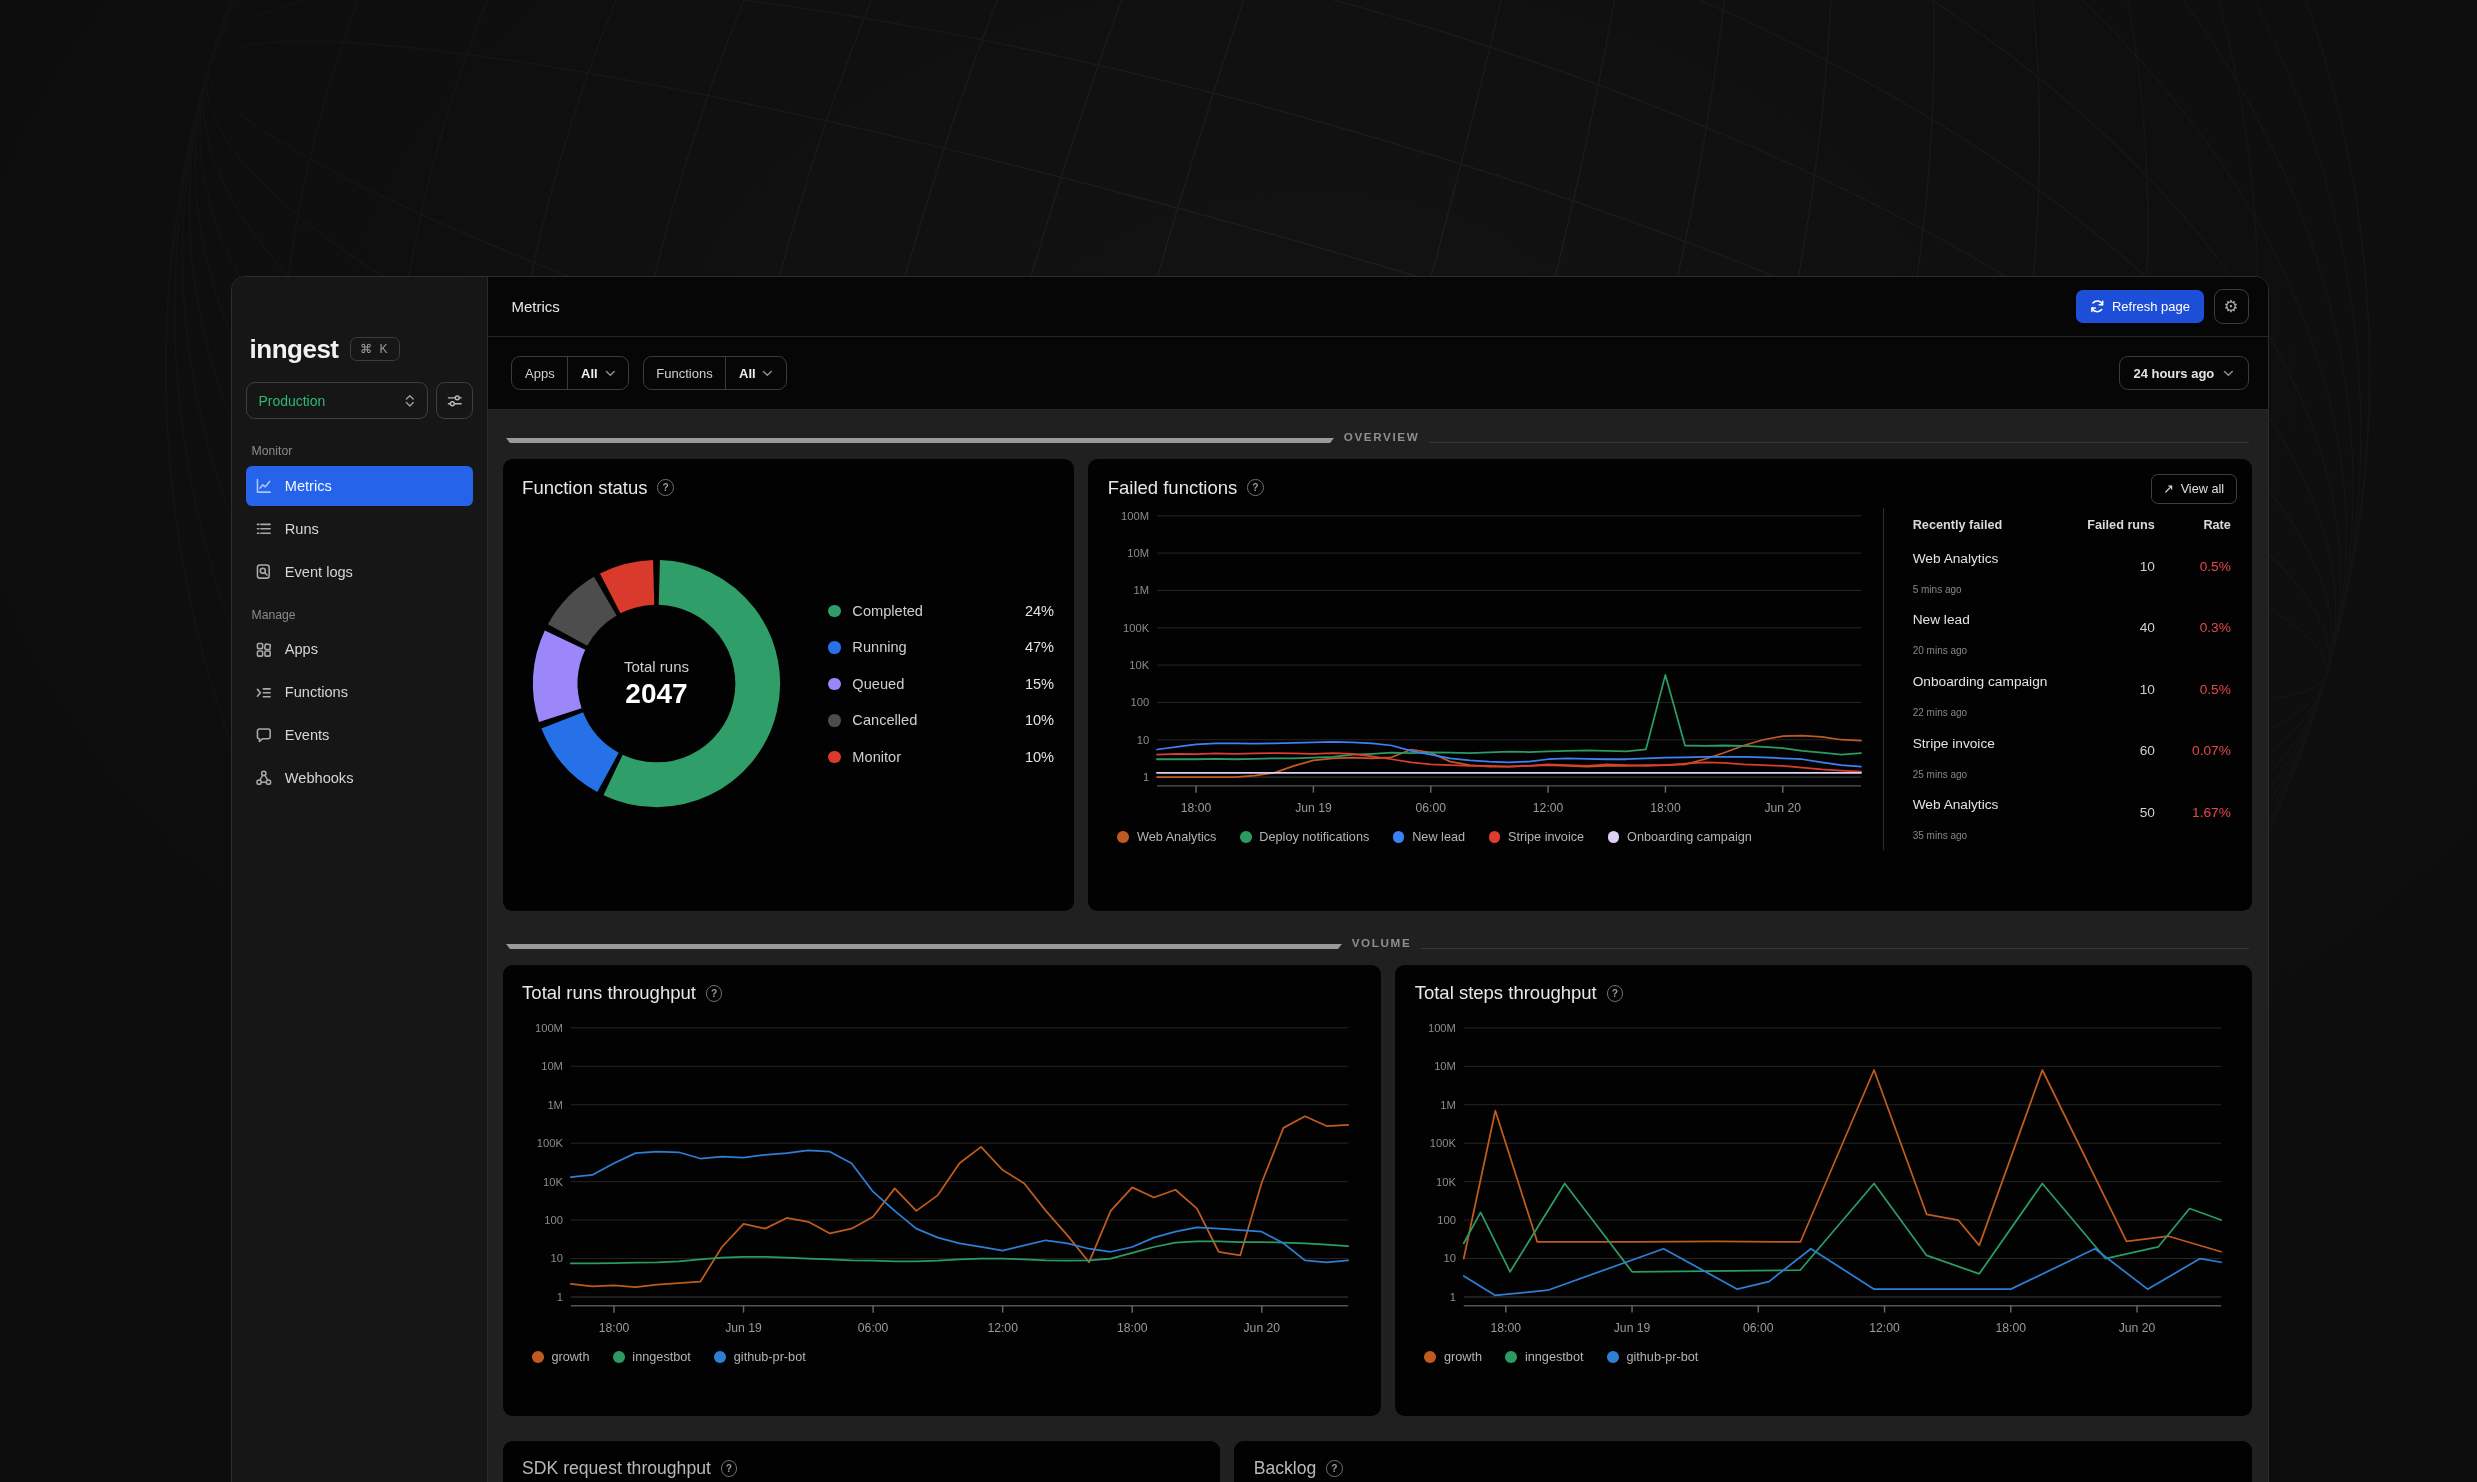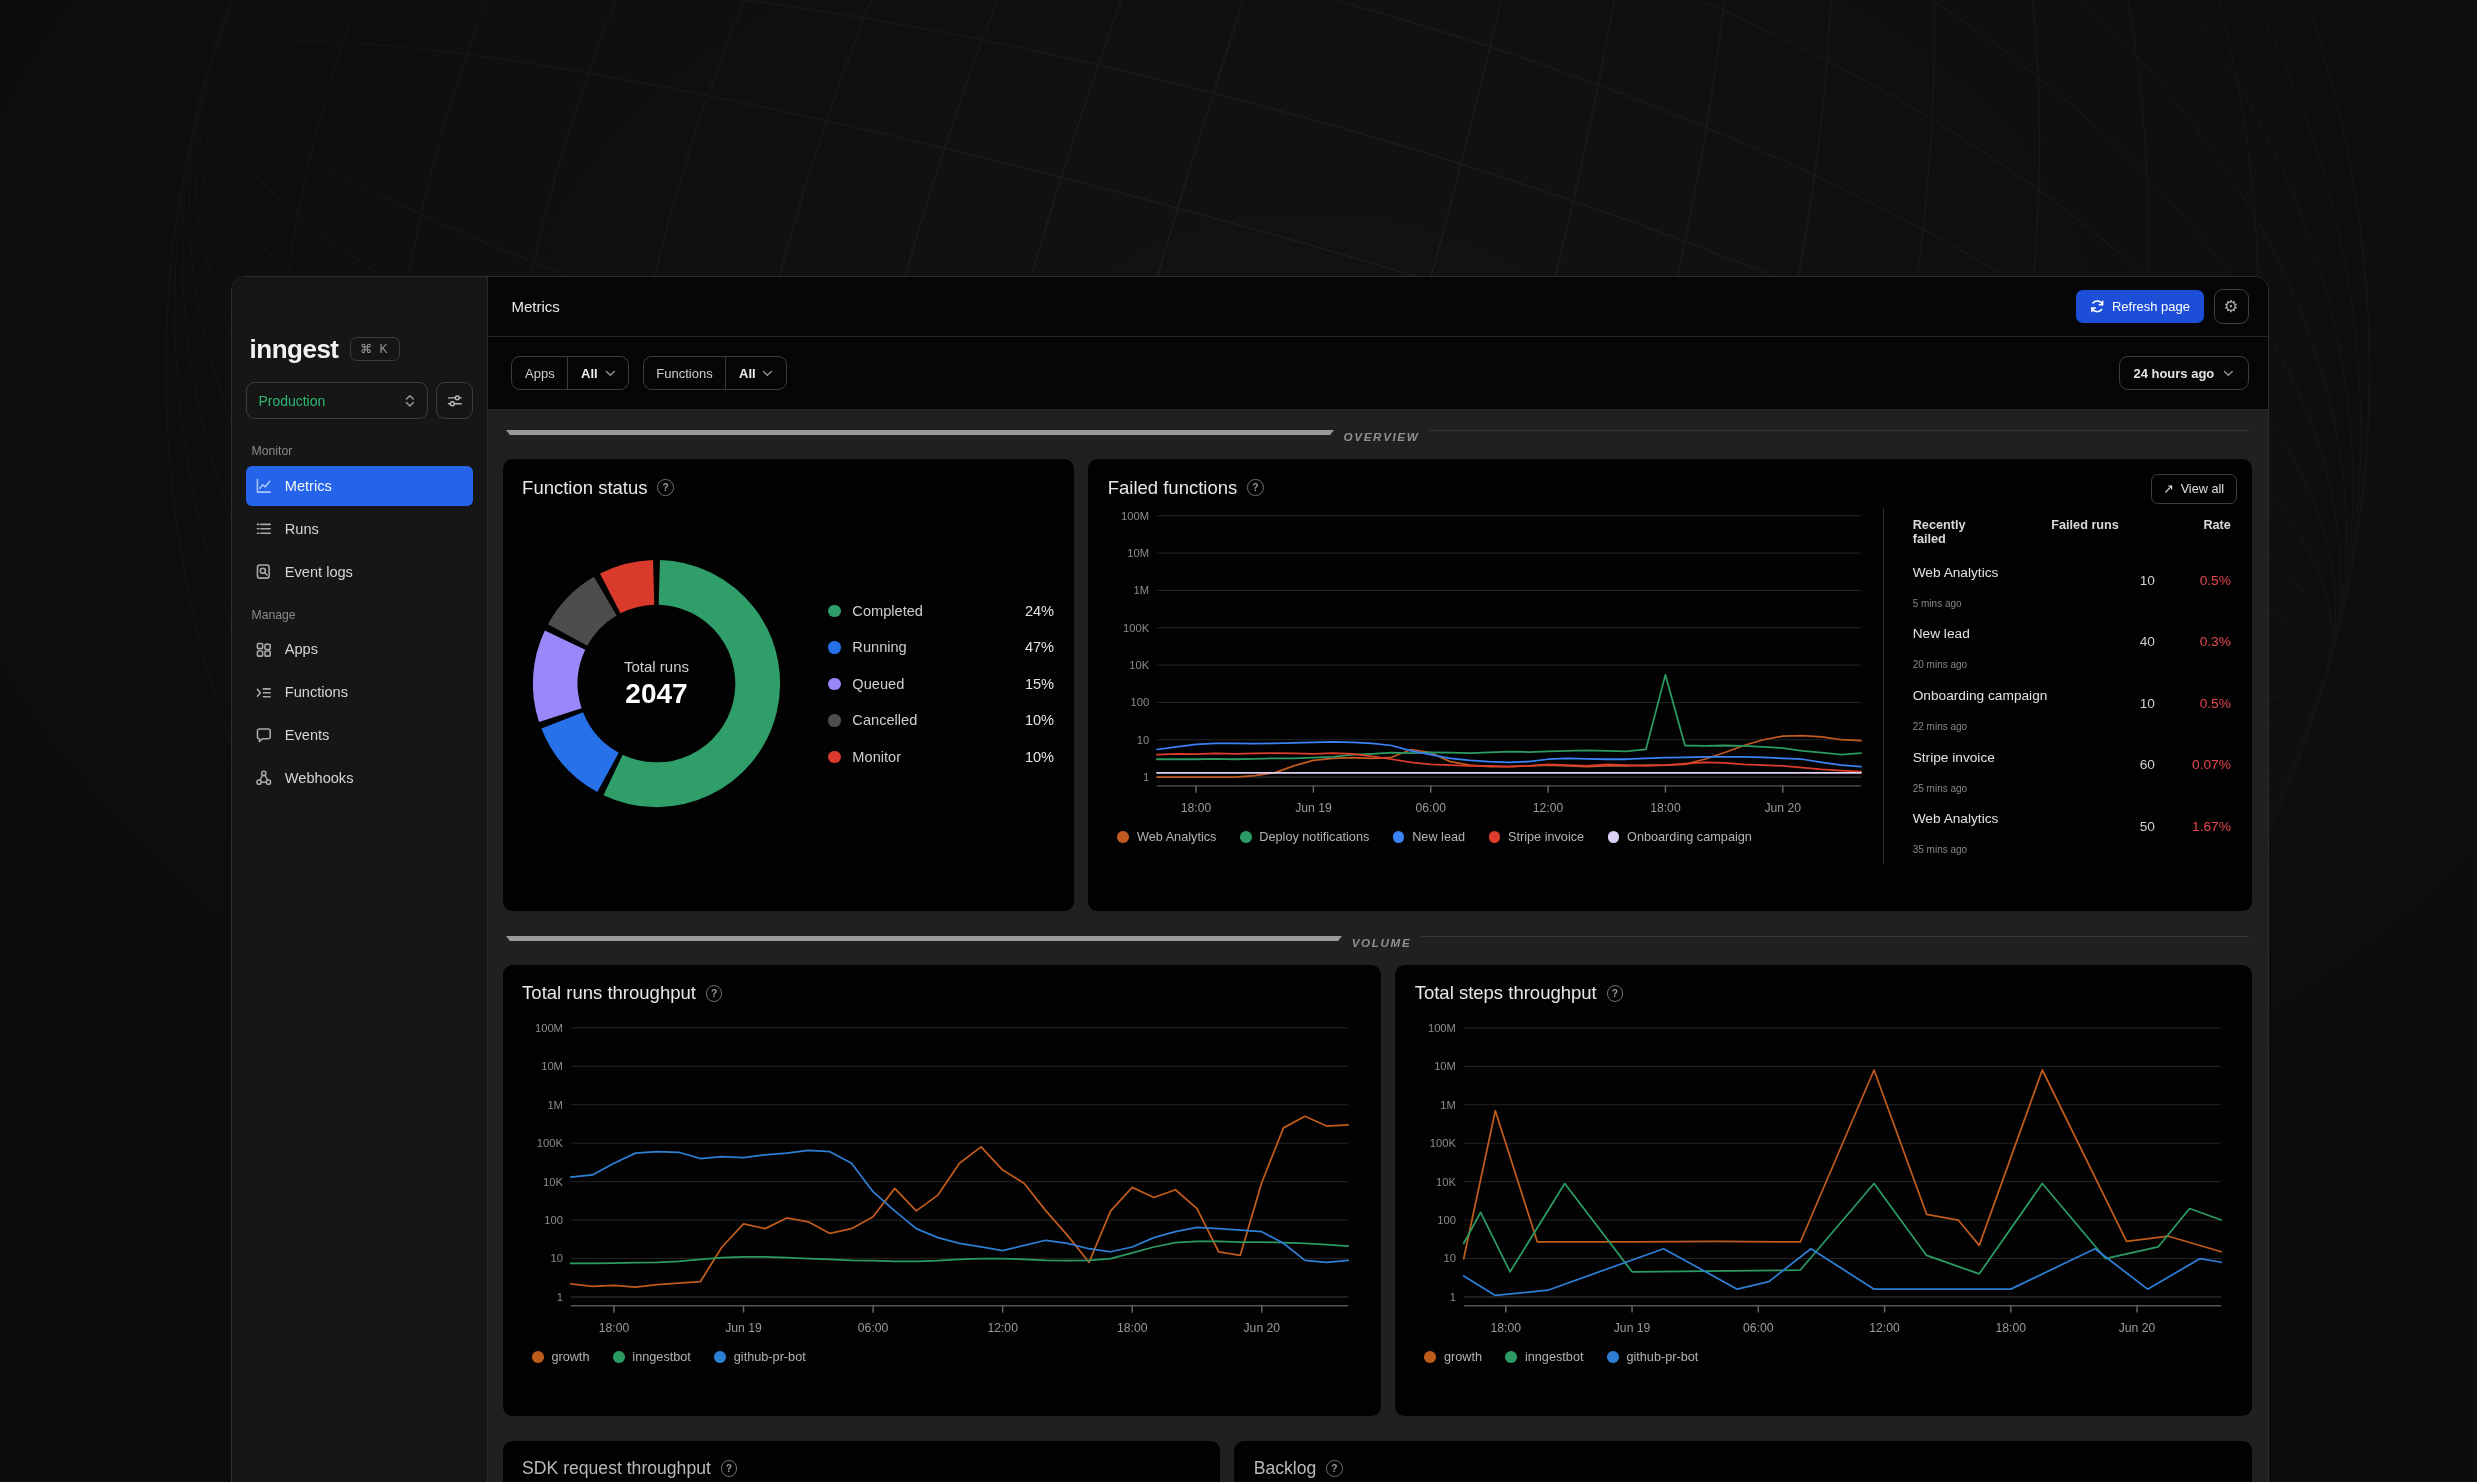--- a/index.html
+++ b/index.html
@@ -45,21 +45,21 @@
   .seg { display:flex; align-items:stretch; border:1px solid #3c3c3c; border-radius:8.8px;
     overflow:hidden; margin-right:13.7px; cursor:pointer; }
   .seg > div { padding:8.8px 12.7px; font-size:13px; display:flex; align-items:center; gap:6.8px; }
   .seg-label { color:#cfcfcf; border-right:1px solid #3c3c3c; }
   .seg-value { color:#f0f0f0; font-weight:700; }
   .chev { color:#8f8f8f; display:flex; }
   .time-select { margin-left:auto; display:flex; align-items:center; gap:8.8px;
     border:1px solid #3c3c3c; border-radius:8.8px; padding:8.8px 13.7px; color:#e3e3e3; font-size:13px; font-weight:600; cursor:pointer; }
 
   .content { flex:1; background:#202020; padding:12.7px 15.6px 0 14.6px; overflow:hidden; }
-  .section-hdr { display:flex; align-items:flex-start; gap:9.8px; margin:7.8px 3.9px 15.6px;font-style:italic; }
+  .section-hdr { display:flex; align-items:flex-end; gap:9.8px; margin:7.8px 3.9px 15.6px; }
   .section-hdr .tri { width:0; height:0; border-left:4.9px solid transparent; border-right:4.9px solid transparent;
     border-top:5.9px solid #9a9a9a; }
   .section-hdr span { color:#8f8f8f; font-size:11.7px; font-weight:700; letter-spacing:1.6px; }
   .section-hdr i { flex:1; border-top:1px solid #353535; }
   .row { display:flex; gap:14.6px; margin-bottom:25px; }
   .card { background:#020202; border-radius:9.8px; position:relative; padding:17.6px 19.5px; }
   .card-title { display:flex; align-items:center; gap:9.8px; color:#e8e8e8; font-size:18.5px; }
   .help { width:16.6px; height:16.6px; border:1.4px solid #6f6f6f; border-radius:50%; color:#9a9a9a;
     font-size:10.2px; display:inline-flex; align-items:center; justify-content:center; font-weight:700; }
 
@@ -81,21 +81,21 @@
   .ff-card { flex:1; height:452px; }
   .viewall-btn { position:absolute; top:14.6px; right:15.6px; display:flex; align-items:center; gap:6.8px;
     border:1px solid #3f3f3f; border-radius:6.8px; background:none; color:#e0e0e0; font-size:12.7px;
     padding:6.8px 11.7px; cursor:pointer; }
   .ff-body { display:flex; margin-top:7.8px; }
   .ff-chart-col { width:775px; flex:none; }
   .chart-legend { display:flex; gap:23.4px; margin:9.8px 0 0 9.8px; flex-wrap:wrap; }
   .cl-item { display:flex; align-items:center; gap:7.8px; color:#b3b3b3; font-size:12.7px; }
   .cl-item .dot { width:11.7px; height:11.7px; }
   .ff-table { flex:1; border-left:1px solid #2c2c2c; padding:3.9px 2px 0 29px; margin-top:2px; }
-  .ft-hdr { display:flex; color:#d9d9d9; font-size:12.7px; font-weight:700; padding:5.9px 0 9.8px;gap:36px; }
+  .ft-hdr { display:flex; color:#d9d9d9; font-size:12.7px; font-weight:700; padding:5.9px 0 9.8px; }
   .ft-row { display:flex; align-items:flex-start; padding:8.8px 0; cursor:pointer; }
   .ft-c1 { flex:1; min-width:0; }
   .ft-c2 { width:86px; text-align:right; }
   .ft-c3 { width:76px; text-align:right; }
   .ft-name { color:#e3e3e3; font-size:13.7px; }
   .ft-ago { color:#878787; font-size:10px; margin-top:18px; }
   .ft-runs { color:#cfcfcf; font-size:13.7px; margin-top:7.8px; }
   .ft-rate { color:#e5484d; font-size:13.7px; margin-top:7.8px; }
 
   

